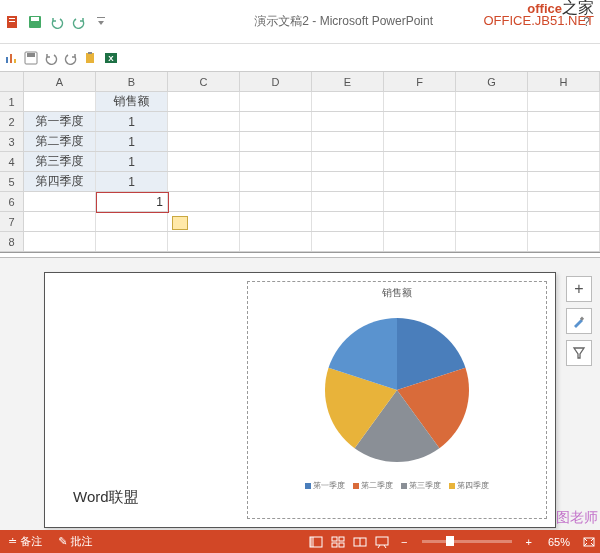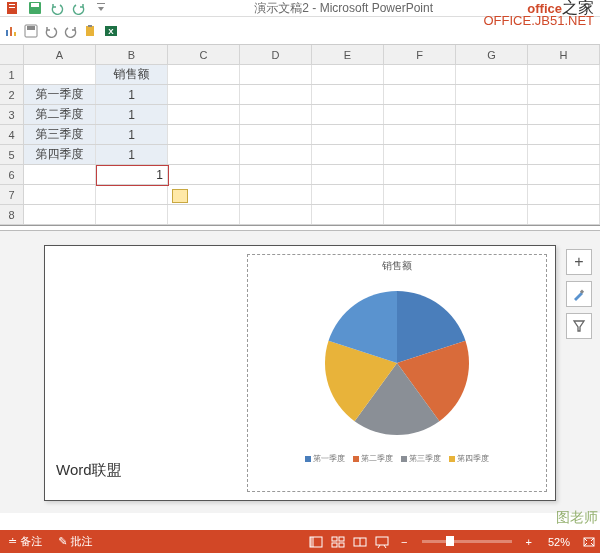--- a/index.html
+++ b/index.html
@@ -1,18 +1,18 @@
 <!DOCTYPE html>
 <html><head>
 <meta charset="utf-8">
 <style>
 * { margin: 0; padding: 0; box-sizing: border-box; font-family: "Microsoft YaHei", "SimSun", sans-serif; }
 body { width: 600px; height: 553px; background: #fff; overflow: hidden; font-size: 12px; position: relative; }
 
-.title-bar { height: 17px; background: #fff; display: flex; align-items: center; padding: 0 4px; border-bottom: 1px solid #ddd; }
+.title-bar { height: 44px; background: #fff; display: flex; align-items: center; padding: 0 4px; border-bottom: 1px solid #ddd; }
 .title-bar .qat { display: flex; gap: 4px; align-items: center; }
 .title-bar .qat .ic { width: 18px; height: 18px; display: flex; align-items: center; justify-content: center; }
 .title-bar .app-title { flex: 1; text-align: center; color: #666; font-size: 12px; }
 .title-bar .help { color: #666; padding: 0 6px; }
 .logo-brand { position: absolute; right: 6px; top: 2px; text-align: right; line-height: 11px; z-index: 10; }
 .logo-brand .b1 { color: #d04a2a; font-weight: bold; font-size: 13px; }
 .logo-brand .b2 { color: #333; font-size: 16px; font-weight: 500; }
 .logo-brand .b3 { color: #d04a2a; font-size: 13px; }
 
 .sub-bar { height: 28px; display: flex; align-items: center; padding: 0 4px; border-bottom: 1px solid #ccc; }
@@ -34,33 +34,33 @@
 
 .slide-area { background: #f3f3f3; padding: 14px 44px 12px 44px; position: relative; height: 282px; }
 .slide { background: #fff; border: 1px solid #555; height: 100%; position: relative; padding: 8px; box-shadow: 2px 2px 4px rgba(0,0,0,0.15); }
 .chart-frame { position: absolute; right: 8px; top: 8px; bottom: 8px; width: 300px; border: 1px dashed #999; }
 .chart-title { text-align: center; font-size: 10px; color: #555; padding: 4px 0; }
 .pie-wrap { display: flex; justify-content: center; margin-top: 6px; }
 .legend { display: flex; justify-content: center; gap: 8px; font-size: 8px; color: #777; margin-top: 10px; }
 .legend span { display: flex; align-items: center; gap: 2px; }
 .legend i { width: 6px; height: 6px; display: inline-block; }
 
-.text-block { position: absolute; left: 11px; bottom: 20px; font-size: 15px; color: #333; line-height: 1.4; }
+.text-block { position: absolute; left: 28px; bottom: 20px; font-size: 15px; color: #333; line-height: 1.4; }
 
 .side-tools { position: absolute; right: 8px; top: 18px; display: flex; flex-direction: column; gap: 6px; }
 .side-tools .tbtn { width: 26px; height: 26px; background: #fff; border: 1px solid #bbb; display: flex; align-items: center; justify-content: center; color: #555; font-size: 16px; }
 
 .status-bar { position: absolute; bottom: 0; left: 0; right: 0; height: 23px; background: #d24726; color: #fff; display: flex; align-items: center; font-size: 11px; }
 .status-bar .st-item { padding: 0 8px; display: flex; align-items: center; gap: 3px; }
 .status-bar .spacer { flex: 1; }
 .status-bar .view-btn { width: 20px; height: 16px; margin: 0 1px; display: flex; align-items: center; justify-content: center; }
 .zoom-track { width: 90px; height: 3px; background: rgba(255,255,255,0.35); position: relative; margin: 0 6px; }
 .zoom-thumb { position: absolute; width: 8px; height: 10px; background: #fff; top: -4px; left: 24px; }
 
-.watermark { position: absolute; right: 2px; bottom: 26px; color: #4d7c0f; font-size: 14px; opacity: 0.6; }
+.watermark { position: absolute; right: 2px; bottom: 26px; color: #a21caf; font-size: 14px; opacity: 0.6; }
 
 svg { display: block; }
 </style>
 </head>
 <body>
 
 <div class="title-bar">
   <div class="qat">
     <div class="ic">
         <svg width="14" height="14">
@@ -342,20 +342,20 @@
         <rect x="1" y="1" width="12" height="8" fill="none" stroke="#fff"></rect>
         <line x1="5" y1="9" x2="3" y2="12" stroke="#fff"></line>
         <line x1="9" y1="9" x2="11" y2="12" stroke="#fff"></line>
       </svg>
     </div>
   <div class="st-item">−</div>
   <div class="zoom-track">
       <div class="zoom-thumb"></div>
     </div>
   <div class="st-item">+</div>
-  <div class="st-item">52%</div>
+  <div class="st-item">65%</div>
   <div class="view-btn">
       <svg width="14" height="12">
         <rect x="2" y="2" width="10" height="8" fill="none" stroke="#fff"></rect>
         <path d="M5 5 L2 2 M9 5 L12 2 M5 7 L2 10 M9 7 L12 10" stroke="#fff"></path>
       </svg>
     </div>
 </div>
 
 </body></html>

